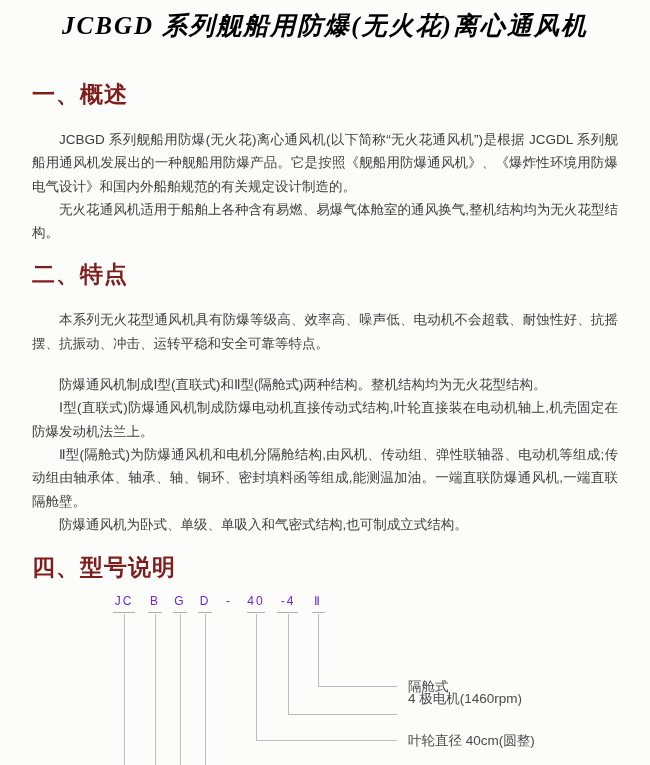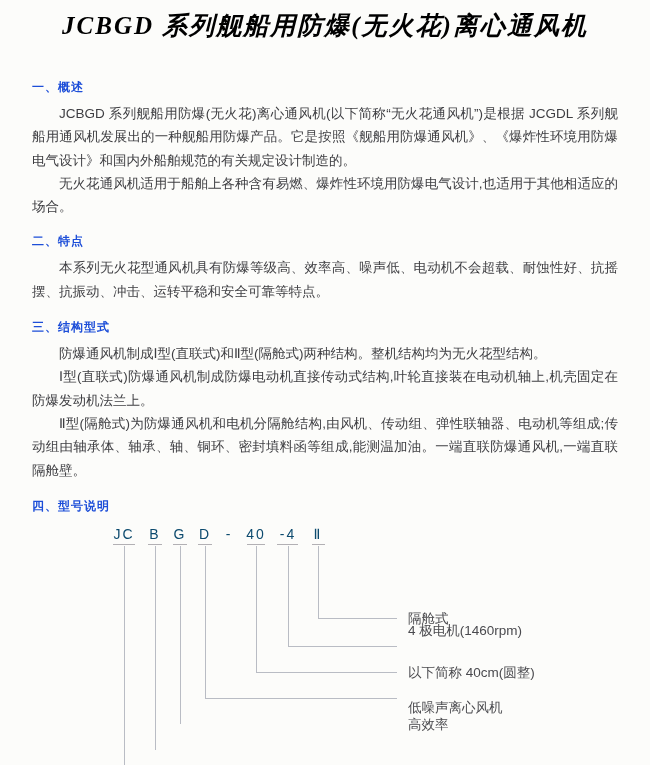--- a/index.html
+++ b/index.html
@@ -16,52 +16,52 @@
     text-align:center;
     font-family:"Liberation Serif",serif;
     font-style:italic;
     font-weight:bold;
     font-size:25px;
     letter-spacing:2px;
     color:#000000;
     white-space:nowrap;
   }
   h2.sec{
-    font-size:12px;
+    font-size:23px;
     font-weight:bold;
-    color:#1d4ed8;
+    color:#7f1d1d;
     margin:0;
     letter-spacing:1px;
   }
   .sec-1{margin-top:37px;}
   .sec-2{margin-top:15px;}
   .sec-3{margin-top:16px;}
   .sec-4{margin-top:16px;}
   p.body{
     margin:0;
     font-size:13.5px;
     line-height:23.3px;
     color:#3e3e42;
     text-align:justify;
     text-indent:2em;
   }
-  p.body.first{margin-top:6px;}
+  p.body.first{margin-top:18px;}
   
   .diagram{
     position:relative;
     height:288px;
     margin:0 -32px;   
   }
   .code-part{
     position:absolute;
     top:11px;
     transform:translateX(-50%);
-    font-size:14px;
+    font-size:12px;
     letter-spacing:2px;
-    color:#0c4a6e;
+    color:#6d28d9;
     white-space:nowrap;
   }
   .tick{
     position:absolute;
     top:29px;
     height:1px;
     background:#b2b0b4;
   }
   .vline{
     position:absolute;
@@ -87,33 +87,33 @@
 </head>
 <body>
 
 <div class="page">
 
   <h1 class="doc-title">JCBGD 系列舰船用防爆(无火花)离心通风机</h1>
 
   <div class="sec-1">
     <h2 class="sec">一、概述</h2>
     <p class="body first">JCBGD 系列舰船用防爆(无火花)离心通风机(以下简称“无火花通风机”)是根据 JCGDL 系列舰船用通风机发展出的一种舰船用防爆产品。它是按照《舰船用防爆通风机》、《爆炸性环境用防爆电气设计》和国内外船舶规范的有关规定设计制造的。</p>
-    <p class="body">无火花通风机适用于船舶上各种含有易燃、爆炸性环境用防爆电气设计,也适用于其他相适应的场合。</p>
+    <p class="body">无火花通风机适用于船舶上各种含有易燃、易爆气体舱室的通风换气,整机结构均为无火花型结构。</p>
   </div>
 
   <div class="sec-2">
     <h2 class="sec">二、特点</h2>
     <p class="body first">本系列无火花型通风机具有防爆等级高、效率高、噪声低、电动机不会超载、耐蚀性好、抗摇摆、抗振动、冲击、运转平稳和安全可靠等特点。</p>
   </div>
 
   <div class="sec-3">
-    <h2 class="sec">三、结构型式</h2>
     <p class="body first">防爆通风机制成Ⅰ型(直联式)和Ⅱ型(隔舱式)两种结构。整机结构均为无火花型结构。</p>
     <p class="body">Ⅰ型(直联式)防爆通风机制成防爆电动机直接传动式结构,叶轮直接装在电动机轴上,机壳固定在防爆发动机法兰上。</p>
     <p class="body">Ⅱ型(隔舱式)为防爆通风机和电机分隔舱结构,由风机、传动组、弹性联轴器、电动机等组成;传动组由轴承体、轴承、轴、铜环、密封填料函等组成,能测温加油。一端直联防爆通风机,一端直联隔舱壁。</p>
+    <p class="body">防爆通风机为卧式、单级、单吸入和气密式结构,也可制成立式结构。</p>
   </div>
 
   <div class="sec-4">
     <h2 class="sec">四、型号说明</h2>
 
     <div class="diagram">
 
       <span class="code-part" style="left:124px">JC</span>
       <span class="code-part" style="left:155px">B</span>
       <span class="code-part" style="left:180px">G</span>
@@ -134,21 +134,21 @@
       <span class="vline" style="left:318px;height:72px"></span>
       <span class="hline" style="left:318px;top:103px;width:79px"></span>
       <span class="callout-label" style="top:95px">隔舱式</span>
 
       <span class="vline" style="left:288px;height:100px"></span>
       <span class="hline" style="left:288px;top:131px;width:109px"></span>
       <span class="callout-label" style="top:107px">4 极电机(1460rpm)</span>
 
       <span class="vline" style="left:256px;height:126px"></span>
       <span class="hline" style="left:256px;top:157px;width:141px"></span>
-      <span class="callout-label" style="top:149px">以下简称 40cm(圆整)</span>
+      <span class="callout-label" style="top:149px">叶轮直径 40cm(圆整)</span>
 
       <span class="vline" style="left:205px;height:152px"></span>
       <span class="hline" style="left:205px;top:183px;width:192px"></span>
       <span class="callout-label" style="top:184px">低噪声离心风机</span>
 
       <span class="vline" style="left:180px;height:178px"></span>
 
       <span class="callout-label" style="top:201px">高效率</span>
 
       <span class="vline" style="left:155px;height:204px"></span>

